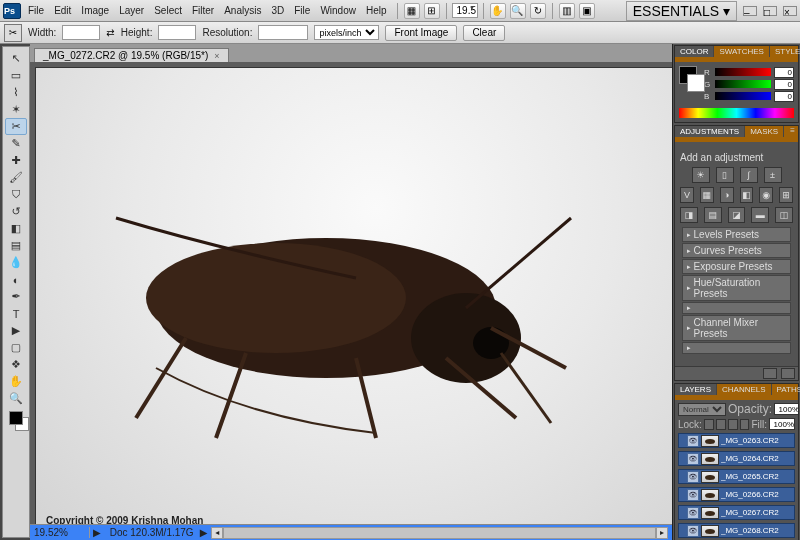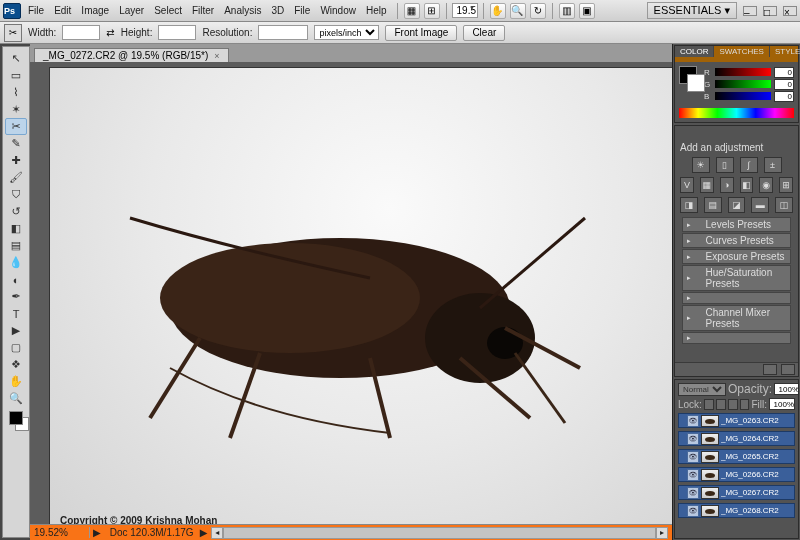--- a/index.html
+++ b/index.html
@@ -5,46 +5,46 @@
 *{box-sizing:border-box;margin:0;padding:0;font-family:"Segoe UI",Tahoma,sans-serif;font-size:10px;user-select:none}
 body{background:#464646;width:800px;height:540px;overflow:hidden;position:relative}
 .menubar{height:22px;background:linear-gradient(#e8e8e8,#cfcfcf);border-bottom:1px solid #888;display:flex;align-items:center;padding:0 3px;gap:2px}
 .menubar .ps{width:18px;height:16px;background:#0a4d8c;border:1px solid #042c56;border-radius:2px;color:#fff;font-weight:bold;text-align:left;line-height:14px;font-size:9px}
 .menubar .menu-item{padding:2px 5px;color:#222}
 .menubar .sep{width:1px;height:16px;background:#999;margin:0 3px}
 .menubar .tbtn{width:16px;height:16px;border:1px solid #aaa;background:linear-gradient(#fff,#ddd);border-radius:2px;margin:0 1px;display:flex;align-items:center;justify-content:center}
 .menubar .zoom{border:1px solid #999;background:#fff;padding:1px 1px 1px 4px;position:relative}
 .menubar .zoom:after{content:"▼";position:absolute;right:2px;font-size:6px;color:#444}
 .right-top{margin-left:auto;display:flex;align-items:center;gap:6px}
-.ess{background:linear-gradient(#e8e8e8,#cfcfcf);border:1px solid #999;padding:1px 6px;font-size:11px}
+.ess{background:linear-gradient(#e8e8e8,#cfcfcf);border:1px solid #999;padding:1px 6px;font-size:14px}
 .winbtn{width:14px;height:10px;border:1px solid #888;background:#ddd}
 .optbar{height:22px;background:linear-gradient(#eeeeee,#d4d4d4);border-bottom:1px solid #888;display:flex;align-items:center;padding:0 4px;gap:6px}
 .optbar .crop-icon{width:18px;height:18px;border:1px solid #777;background:#ddd;display:flex;align-items:center;justify-content:center}
 .optbar label{color:#222}
 .optbar input.fld{width:38px;height:15px;border:1px solid #999;background:#fff;padding:0 2px}
 .optbar input.fld.wide{width:50px}
 .optbar select{height:15px;border:1px solid #999;background:#fff;font-size:9px}
 .optbar button{height:16px;border:1px solid #999;background:linear-gradient(#fdfdfd,#dcdcdc);padding:0 8px;border-radius:2px}
 .workspace{position:absolute;top:44px;left:0;right:0;bottom:0;display:flex}
 .toolbox{width:28px;background:#d6d6d6;border:1px solid #888;margin:2px 0 2px 2px;display:flex;flex-direction:column;align-items:center;padding-top:3px;gap:0}
 .tool{width:22px;height:17px;display:flex;align-items:center;justify-content:center;color:#333;font-size:11px;border-radius:2px}
 .tool.sel{background:#bcd4ea;border:1px solid #7aa7d0}
 .swatches{margin-top:4px}
 .swatch-fg{width:14px;height:14px;background:#000;border:1px solid #888;position:relative;z-index:2}
 .swatch-bg{width:14px;height:14px;background:#fff;border:1px solid #888;position:relative;top:-8px;left:6px}
 .canvas-zone{flex:1;position:relative;background:#464646}
 .tabbar{height:18px;background:#9a9a9a;display:flex;align-items:flex-end}
 .tab{background:#d8d8d8;border:1px solid #777;border-bottom:none;padding:1px 8px;margin-left:4px;display:flex;align-items:center;gap:6px;font-size:9px}
 .tab .x{color:#666;font-size:9px}
 .canvas-outer{position:absolute;top:18px;left:0;right:0;bottom:16px;overflow:hidden;background:#5c5c5c}
-.canvas{position:absolute;top:6px;left:20px;width:680px;height:468px;background:radial-gradient(ellipse at 50% 30%,#fafafa 0%,#e9e9e9 50%,#d3d3d3 100%);box-shadow:0 0 0 1px #333}
+.canvas{position:absolute;top:6px;left:6px;width:680px;height:468px;background:radial-gradient(ellipse at 50% 30%,#fafafa 0%,#e9e9e9 50%,#d3d3d3 100%);box-shadow:0 0 0 1px #333}
 .beetle{position:absolute;left:60px;top:120px;width:480px;height:260px}
 .beetle svg{width:100%;height:100%}
 .copyright{position:absolute;left:10px;bottom:10px;font-weight:bold;color:#222;font-size:10px}
-.statusbar{position:absolute;left:0;right:0;bottom:0;height:16px;background:#f97316;border-top:1px solid #888;display:flex;align-items:center;font-size:9px;color:#222}
+.statusbar{position:absolute;left:0;right:0;bottom:0;height:16px;background:#3b82f6;border-top:1px solid #888;display:flex;align-items:center;font-size:9px;color:#222}
 .statusbar .zoom-status{width:60px;border-right:1px solid #999;padding:0 4px}
 .statusbar .doc{padding:0 6px}
 .statusbar .scroll-holder{flex:1;display:flex;align-items:center;margin:0 4px}
 .statusbar .scroll-track{flex:1;height:12px;background:#c4c4c4;border:1px solid #999;position:relative}
 .statusbar .scroll-ar{width:12px;height:12px;background:#ddd;border:1px solid #999;text-align:center;line-height:10px;font-size:8px}
 .panels{width:128px;background:#535353;border-left:1px solid #222;display:flex;flex-direction:column}
 .panel{background:#535353;border:1px solid #2c2c2c;margin:1px}
 .ptabs{display:flex;background:#a16207;height:16px;align-items:flex-start}
 .ptab{padding:1px 5px;font-size:8px;color:#ddd;border-right:1px solid #444}
 .ptab.active{background:#535353;color:#fff}
@@ -55,25 +55,25 @@
 .cw2{width:18px;height:18px;background:#fff;border:1px solid #888;position:absolute;top:8px;left:8px}
 .sliders{flex:1}
 .srow{display:flex;align-items:center;gap:3px;height:12px}
 .srow .lab{width:8px;color:#ddd;font-size:8px}
 .srow .track{flex:1;height:8px;position:relative}
 .srow .track.r{background:linear-gradient(to right,#000,#f00)}
 .srow .track.g{background:linear-gradient(to right,#000,#0f0)}
 .srow .track.b{background:linear-gradient(to right,#000,#00f)}
 .srow .val{width:20px;height:11px;background:#fff;border:1px solid #333;font-size:8px;text-align:right;padding-right:1px}
 .spectrum{height:10px;margin:2px 4px 4px;background:linear-gradient(to right,#f00,#ff0,#0f0,#0ff,#00f,#f0f,#f00)}
-.adj-body{padding:16px 5px;color:#ddd;font-size:9px}
+.adj-body{padding:10px 5px;color:#ddd;font-size:9px}
 .adj-row{display:flex;gap:6px;justify-content:center;margin:4px 0}
 .adj-ic{width:18px;height:16px;border:1px solid #333;background:#6a6a6a;color:#ddd;text-align:center;line-height:14px;font-size:9px}
 .presets{margin:4px 2px 2px}
-.preset{background:#6e6e6e;border:1px solid #444;padding:1px 4px;margin:1px 0;color:#ddd;font-size:8px;display:flex;align-items:center;gap:15px}
+.preset{background:#6e6e6e;border:1px solid #444;padding:1px 4px;margin:1px 0;color:#ddd;font-size:8px;display:flex;align-items:center;gap:3px}
 .preset .ar{font-size:7px}
 .adj-foot{height:14px;background:#5d5d5d;border-top:1px solid #3a3a3a;display:flex;justify-content:flex-end;padding-right:3px;gap:4px;align-items:center}
 .fic{width:14px;height:11px;background:#6a6a6a;border:1px solid #333}
 .layers-body{padding:2px 3px}
 .layopt{display:flex;gap:2px;align-items:center;margin-bottom:2px}
 .layopt select{flex:1;height:13px;font-size:8px;background:#888;border:1px solid #333;color:#333}
 .layopt .op{color:#bbb;font-size:12px}
 .layopt input{width:26px;height:12px;font-size:8px;border:1px solid #333;text-align:right}
 .laylock{display:flex;gap:2px;align-items:center;color:#bbb;font-size:8px;margin-bottom:2px}
 .laylock .lk{width:12px;height:11px;background:#6a6a6a;border:1px solid #333}
@@ -236,20 +236,25 @@
               <span class="lab">B</span>
               <div class="track b"></div>
               <div class="val">0</div>
             </div>
           </div>
       </div>
       <div class="spectrum"></div>
     </div>
 
     <div class="panel">
+      <div class="ptabs">
+        <div class="ptab active">ADJUSTMENTS</div>
+        <div class="ptab">MASKS</div>
+        <div class="pmenu">≡</div>
+      </div>
       <div class="adj-body">
         <div>Add an adjustment</div>
         <div class="adj-row">
           <div class="adj-ic">☀</div>
           <div class="adj-ic">▯</div>
           <div class="adj-ic">∫</div>
           <div class="adj-ic">±</div>
         </div>
         <div class="adj-row">
           <div class="adj-ic">V</div>
@@ -295,20 +300,26 @@
             </div>
           </div>
       </div>
       <div class="adj-foot">
         <div class="fic"></div>
         <div class="fic"></div>
       </div>
     </div>
 
     <div class="panel" style="flex:1;display:flex;flex-direction:column">
+      <div class="ptabs">
+        <div class="ptab active">LAYERS</div>
+        <div class="ptab">CHANNELS</div>
+        <div class="ptab">PATHS</div>
+
+      </div>
       <div class="layers-body" style="flex:1;overflow:hidden">
         <div class="layopt">
           <select><option>Normal</option></select>
           <span class="op">Opacity:</span>
           <input value="100%" style="">
         </div>
         <div class="laylock">
           <span>Lock:</span>
           <div class="lk"></div>
           <div class="lk"></div>

